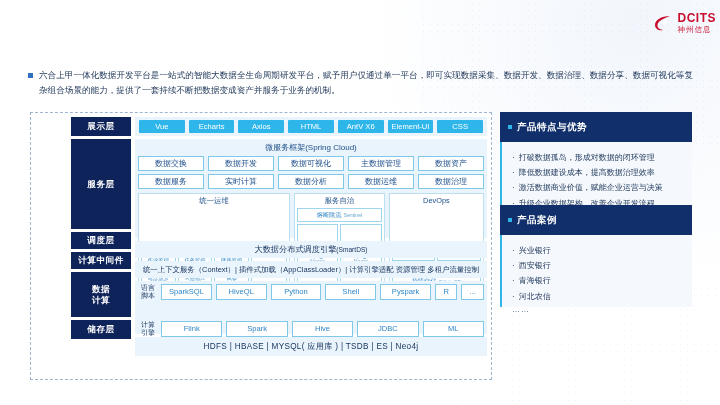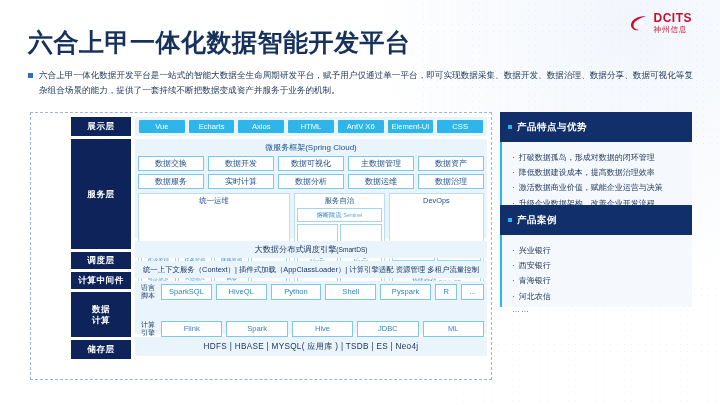--- a/index.html
+++ b/index.html
@@ -14,21 +14,21 @@
      linear-gradient(180deg,#ffffff 0%,#fbfcfe 60%,#f6f9fd 100%);}
   
   .dots{position:absolute;right:0;top:0;width:300px;height:150px;opacity:.35;
     background-image:radial-gradient(#c8d6e8 .7px, transparent .8px);
     background-size:7px 7px;pointer-events:none;}
   .dots2{position:absolute;right:0;bottom:0;width:260px;height:120px;opacity:.30;
     background-image:radial-gradient(#c8d6e8 .7px, transparent .8px);
     background-size:7px 7px;pointer-events:none;}
 
   
-  .logo{position:absolute;right:28px;top:12px;display:flex;align-items:center;gap:5px;}
+  .logo{position:absolute;right:4px;top:12px;display:flex;align-items:center;gap:5px;}
   .logo-mark{width:20px;height:20px;position:relative;}
   .logo-mark svg{display:block;}
   .logo-txt{line-height:1;}
   .logo-en{font-size:12px;font-weight:bold;color:#c8102e;letter-spacing:.5px;}
   .logo-cn{font-size:7.5px;color:#c8102e;letter-spacing:1px;margin-top:2px;}
 
   
   .title{position:absolute;left:28px;top:26px;font-size:25px;font-weight:bold;
     color:#16325c;letter-spacing:.5px;font-family:"DejaVu Sans",sans-serif;}
   .lede{position:absolute;left:28px;top:68px;width:665px;display:flex;gap:6px;}
@@ -36,21 +36,21 @@
   .lede-txt{font-size:8.6px;line-height:1.75;color:#1d3557;text-align:justify;}
 
   
   .arch{position:absolute;left:30px;top:112px;width:462px;height:268px;
     background:#ffffff;border:1px dashed #9fb4cf;box-sizing:border-box;padding:4px;}
   .arch-inner{display:flex;gap:4px;height:100%;}
   .layers{width:60px;display:flex;flex-direction:column;gap:3px;padding-left:36px;}
   .layer-lbl{background:#0e2359;color:#fff;display:flex;align-items:center;justify-content:center;
     font-size:8.6px;font-weight:bold;text-align:center;line-height:1.25;letter-spacing:.5px;}
   .l-show{height:19px;}
-  .l-serv{height:110px;}
+  .l-serv{height:90px;}
   .l-sch{height:17px;}
   .l-mid{height:17px;}
   .l-calc{height:45px;}
   .l-store{height:19px;}
 
   .cols{flex:1;display:flex;flex-direction:column;gap:3px;}
 
   
   .tagrow{height:19px;background:#eaf4fc;display:flex;align-items:center;gap:4px;padding:0 4px;box-sizing:border-box;}
   .tag{flex:1;background:#2eb6ea;color:#fff;font-size:7.6px;text-align:center;
@@ -141,21 +141,20 @@
         <path d="M17 3 C8 3 2 7 2 12 C2 16 6 18 10 17 C5.5 16.4 4 14 4.6 11.6 C5.4 8 9.8 5.6 17 3 Z" fill="#c8102e"></path>
         <circle cx="11.6" cy="9.6" r="2.1" fill="#ffffff"></circle>
       </svg>
     </span>
     <span class="logo-txt">
       <div class="logo-en">DCITS</div>
       <div class="logo-cn">神州信息</div>
     </span>
   </div>
 
-  <div class="title">六合上甲一体化数据智能开发平台</div>
 
   <div class="lede">
     <span class="lede-bullet"></span>
     <span class="lede-txt">六合上甲一体化数据开发平台是一站式的智能大数据全生命周期研发平台，赋予用户仅通过单一平台，即可实现数据采集、数据开发、数据治理、数据分享、数据可视化等复杂组合场景的能力，提供了一套持续不断把数据变成资产并服务于业务的机制。</span>
   </div>
 
   <div class="arch">
     <div class="arch-inner">
 
       <div class="layers">

